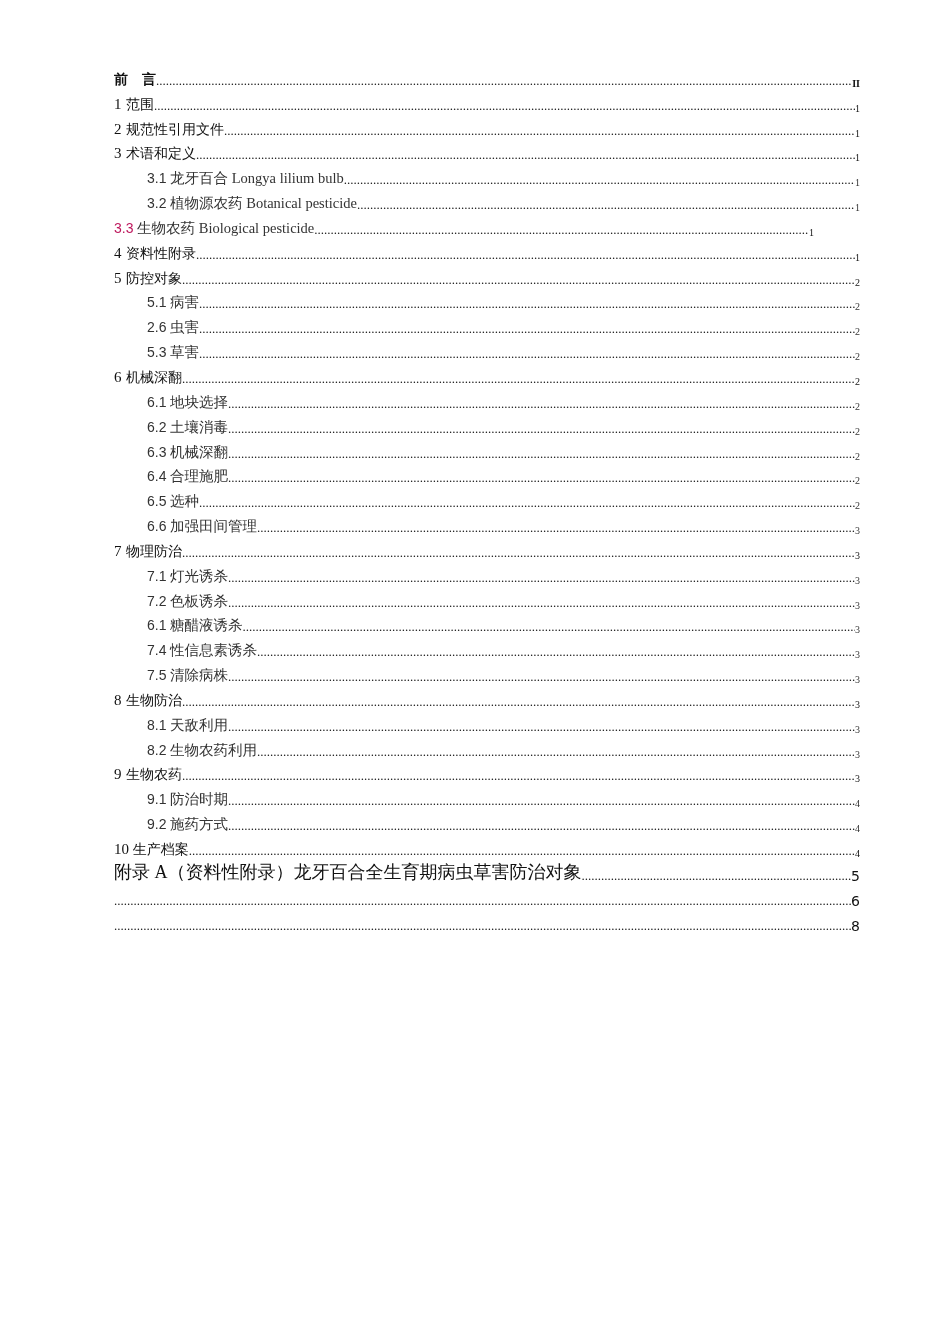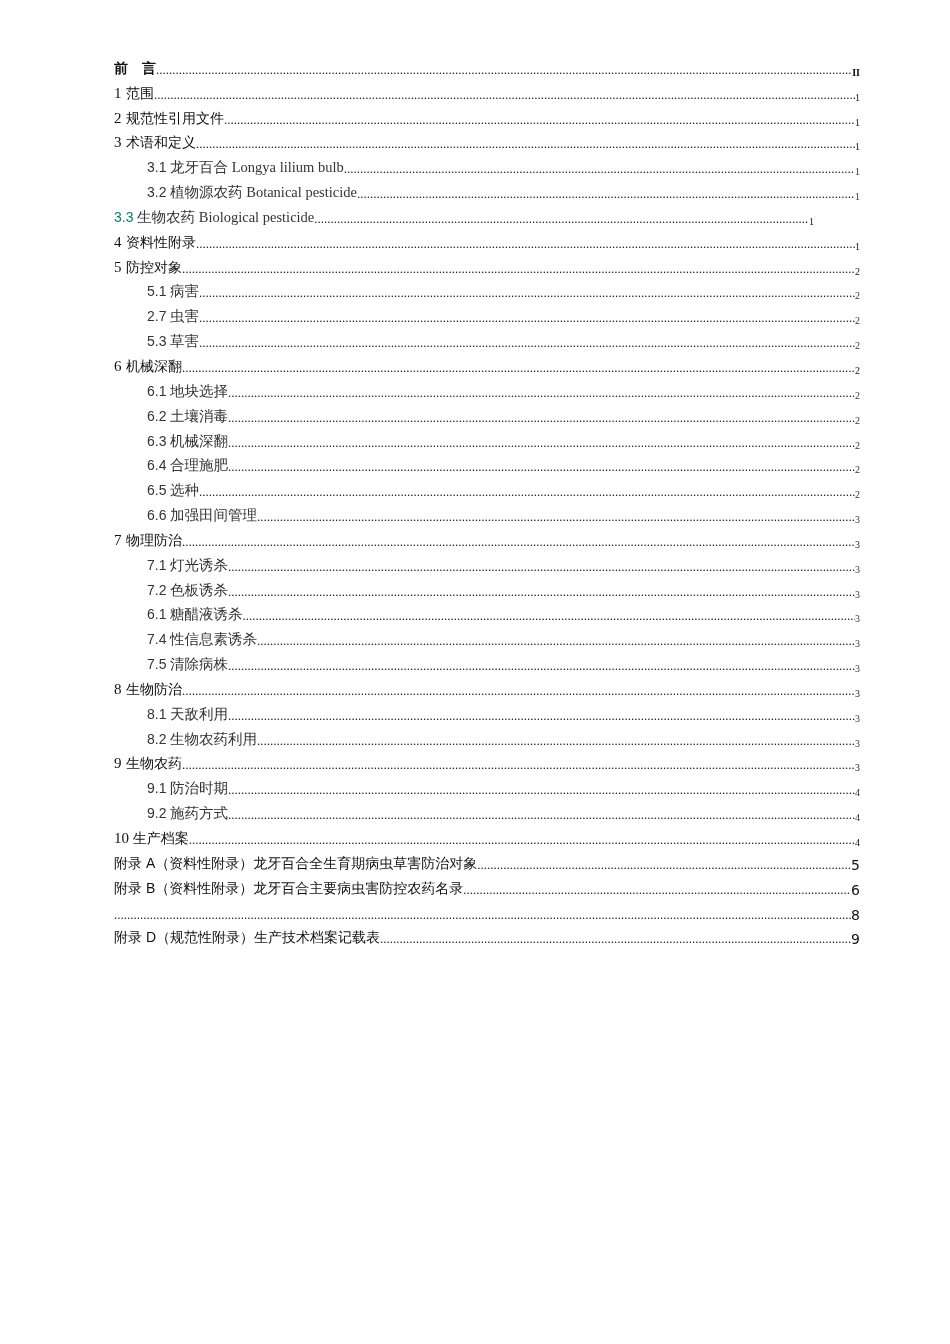--- a/index.html
+++ b/index.html
@@ -1,37 +1,37 @@
 <!DOCTYPE html>
 <html><head>
 <meta charset="utf-8">
 <style>
   html, body { margin:0; padding:0; background:#ffffff; }
   body { width:950px; height:1344px; position:relative; overflow:hidden; color:#111; }
-  .toc { position:absolute; left:114px; top:53px; width:746px; }
+  .toc { position:absolute; left:114px; top:64px; width:746px; }
   .row { position:relative; height:24.85px; display:flex; align-items:flex-end; white-space:nowrap; overflow:hidden; }
   .row .lbl { background:#fff; padding-right:0; position:relative; z-index:1; }
   .row .dots { flex:1; overflow:hidden; position:relative; height:14px; margin-bottom:4px; }
   .row .dots::before {
     content:"................................................................................................................................................................................................................................................................................................................................................";
     position:absolute; left:0; bottom:-4px; letter-spacing:0px; font-family:"Liberation Serif", serif; font-size:13px; color:#222; white-space:nowrap;
   }
   .row .pg { font-family:"Liberation Serif", serif; font-size:10px; padding-left:0; }
   .l1 .lbl { font-family:"DejaVu Sans", sans-serif; font-size:14px; }
   .l1 .num { font-family:"Liberation Serif", serif; font-size:15px; }
   .l2 { padding-left:33px; }
   .l2 .lbl { font-family:"Liberation Serif", serif; font-size:14.5px; color:#333; }
   .l2 .num { font-family:"Liberation Sans", sans-serif; font-size:14px; color:#333; }
   .l2 .pg { color:#333; }
   .serif .lbl { font-family:"Liberation Serif", serif; font-size:14.5px; color:#333; }
-  .serif .num { font-family:"Liberation Sans", sans-serif; font-size:14px; color:#0f766e; }
+  .serif .num { font-family:"Liberation Sans", sans-serif; font-size:14px; color:#be185d; }
   .short { width:700px; }
   .bold .lbl, .bold .pg { font-weight:bold; }
   .pref .lbl { font-family:"DejaVu Sans", sans-serif; font-size:14px; letter-spacing:0; }
-  .apx .lbl { font-family:Liberation Sans, sans-serif; font-size:14px; }
+  .apx .lbl { font-family:Liberation Serif, serif; font-size:18px; }
   .apx .pg { font-family:"DejaVu Sans", sans-serif; font-size:14px; }
 </style>
 </head>
 <body>
 
 <div class="toc">
 
   <div class="row bold pref">
     <span class="lbl">前　言</span>
     <span class="dots"></span>
@@ -77,21 +77,21 @@
       <span class="lbl"><span class="num">5</span> <span>防控对象</span></span>
       <span class="dots"></span>
       <span class="pg">2</span>
     </div>
   <div class="row l2">
       <span class="lbl"><span class="num">5.1</span> <span>病害</span></span>
       <span class="dots"></span>
       <span class="pg">2</span>
     </div>
   <div class="row l2">
-      <span class="lbl"><span class="num">2.7</span> <span>虫害</span></span>
+      <span class="lbl"><span class="num">2.6</span> <span>虫害</span></span>
       <span class="dots"></span>
       <span class="pg">2</span>
     </div>
   <div class="row l2">
       <span class="lbl"><span class="num">5.3</span> <span>草害</span></span>
       <span class="dots"></span>
       <span class="pg">2</span>
     </div>
   <div class="row l1">
       <span class="lbl"><span class="num">6</span> <span>机械深翻</span></span>
@@ -193,26 +193,20 @@
       <span class="dots"></span>
       <span class="pg">4</span>
     </div>
 
   <div class="row apx">
       <span class="lbl">附录 A（资料性附录）龙牙百合全生育期病虫草害防治对象</span>
       <span class="dots"></span>
       <span class="pg">5</span>
     </div>
   <div class="row apx">
-      <span class="lbl">附录 B（资料性附录）龙牙百合主要病虫害防控农药名录</span>
       <span class="dots"></span>
       <span class="pg">6</span>
     </div>
   <div class="row apx">
       <span class="dots"></span>
       <span class="pg">8</span>
     </div>
-  <div class="row apx">
-      <span class="lbl">附录 D（规范性附录）生产技术档案记载表</span>
-      <span class="dots"></span>
-      <span class="pg">9</span>
-    </div>
 </div>
 
 </body></html>

